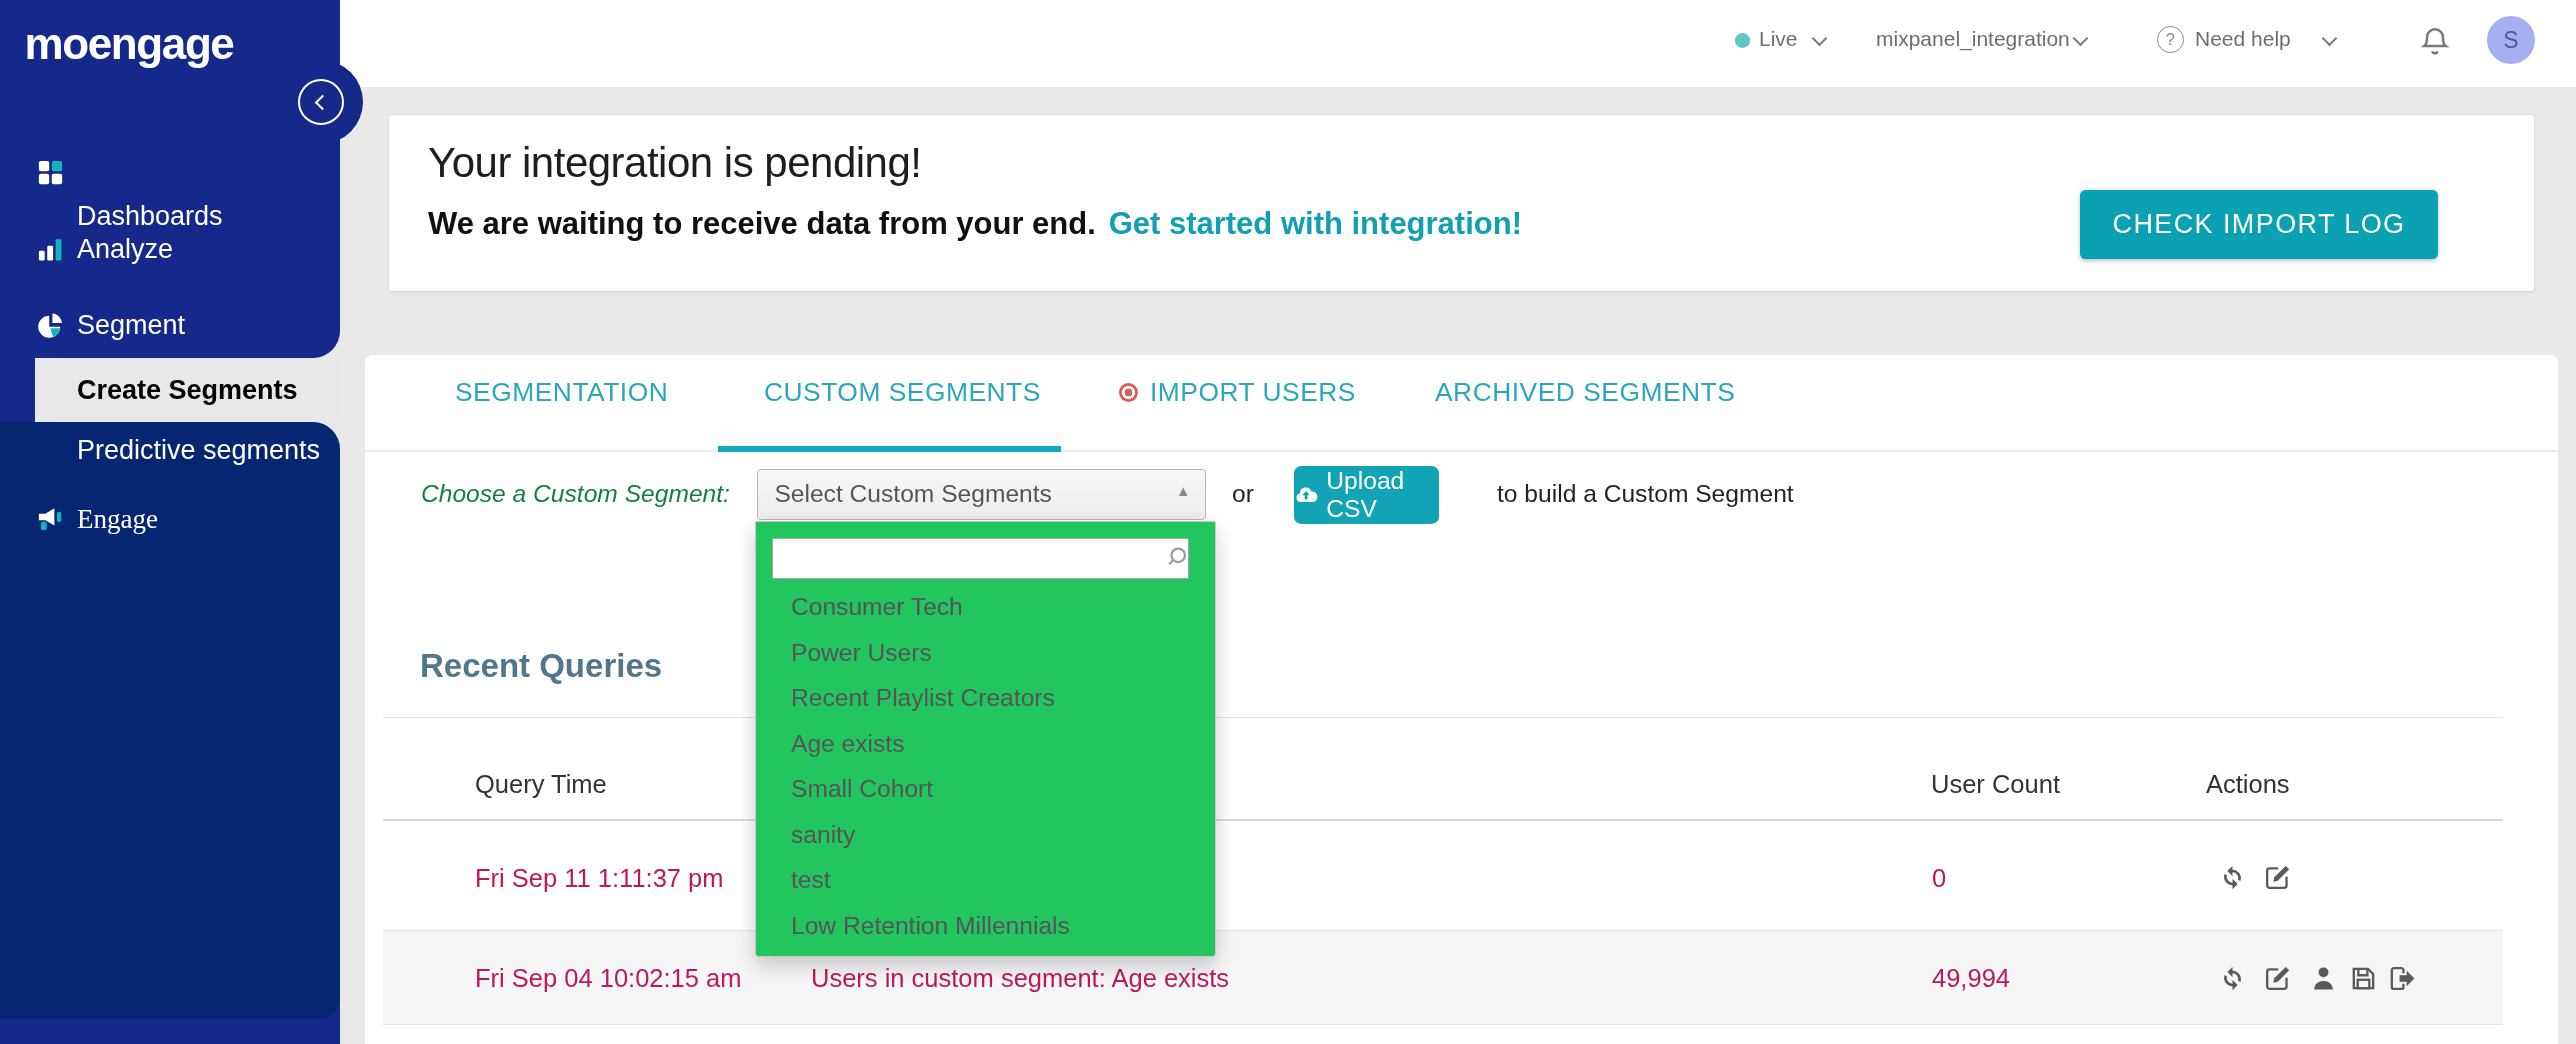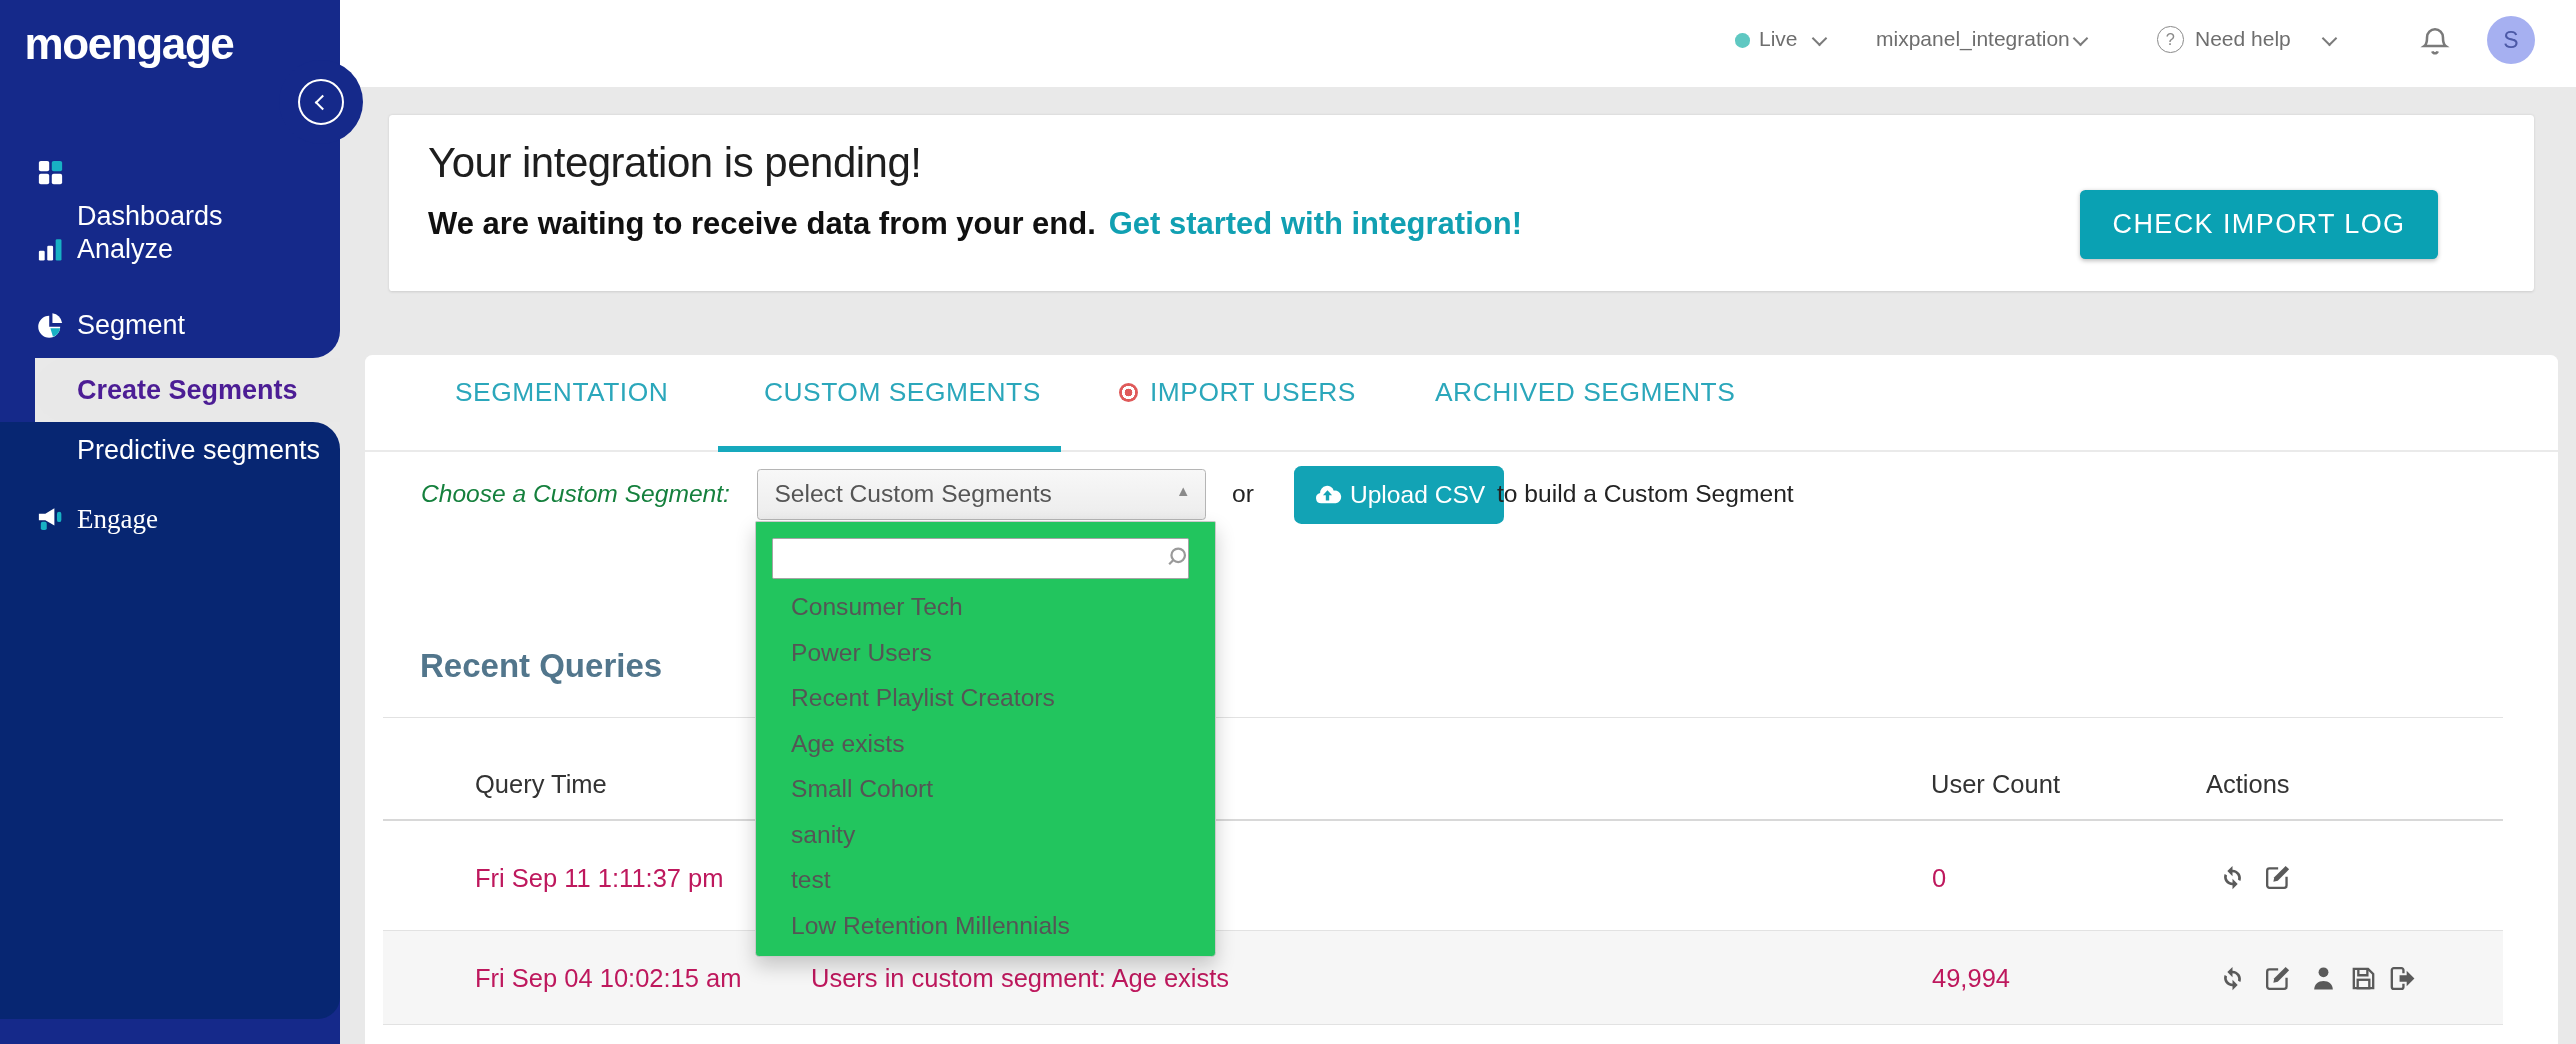--- a/index.html
+++ b/index.html
@@ -37,21 +37,21 @@
   #tab-4{left:1435px;top:377px;}
   #import-dot{left:1119px;top:383px;width:19px;height:19px;border-radius:50%;background:radial-gradient(circle,#df5a5a 0 3.6px,#ffffff 4.1px 6.4px,#df5a5a 6.8px 100%);z-index:3;}
   #tabs-divider{left:365px;top:450px;width:2193px;height:1.8px;background:#eaeaea;z-index:3;}
   #tab-underline{left:718px;top:446px;width:343px;height:5.5px;background:#16a9bd;z-index:4;}
 
   #picker-label{left:421px;top:480px;font-size:24.6px;color:#15803d;z-index:3;font-style:italic;}
   #segment-select{left:757px;top:469px;width:447px;height:49px;border:0.9px solid #b5b5b5;border-radius:3.6px;background:linear-gradient(#f8f8f8,#ececec);z-index:3;cursor:pointer;}
   #segment-select-value{position:absolute;left:16.4px;top:0;line-height:47px;font-size:24.6px;color:#555;}
   #select-caret{position:absolute;right:14.6px;top:12.8px;font-size:14.6px;color:#8a8a8a;}
   #or-label{left:1232px;top:480px;font-size:24.6px;color:#232323;z-index:3;}
-  #upload-btn{left:1294px;top:466px;width:210px;height:58px;background:#12a3b5;border-radius:7.3px;display:flex;align-items:center;justify-content:center;gap:8.2px;z-index:3;cursor:pointer;}
+  #upload-btn{left:1294px;top:466px;width:145px;height:58px;background:#12a3b5;border-radius:7.3px;display:flex;align-items:center;justify-content:center;gap:8.2px;z-index:3;cursor:pointer;}
   #upload-btn span{color:#fff;font-size:24.6px;}
   #picker-suffix{left:1497px;top:480px;font-size:24.6px;color:#232323;z-index:3;}
 
   #recent-title{left:420px;top:647px;font-size:33px;font-weight:700;color:#52768c;z-index:3;}
   .hline{background:#e2e2e2;height:0.9px;z-index:3;}
   #divider-top{left:383px;top:717px;width:2120px;}
   #header-line{left:383px;top:819px;width:2120px;height:1.8px;background:#d8d8d8;z-index:3;}
   .th{font-size:25.5px;color:#333;z-index:3;}
   #th-query-time{left:475px;top:770px;}
   #th-user-count{left:1931px;top:770px;}
@@ -76,21 +76,21 @@
   #dd-search-icon{position:absolute;right:25.5px;top:22px;width:27px;height:27px;}
   .dd-opt{position:absolute;left:35px;height:46px;line-height:46px;font-size:24.6px;color:#555;cursor:pointer;white-space:nowrap;}
 
   
   .sb{z-index:40;}
   #sb-top{left:0;top:0;width:340px;height:358px;background:#15298a;border-bottom-right-radius:27px;z-index:40;}
   #sb-strip-left{left:0;top:358px;width:35px;height:64px;background:#15298a;z-index:40;}
   #sb-bottom-strip{left:0;top:984px;width:340px;height:60px;background:#15298a;z-index:40;}
   #sb-panel{left:0;top:422px;width:340px;height:597px;background:#072672;border-radius:0 27px 22px 0;z-index:41;}
   #sb-pill{left:35px;top:358px;width:305px;height:64px;background:#e8e8e8;border-radius:32px 0 0 32px;z-index:42;cursor:pointer;}
-  #sb-pill span{display:block;margin-left:42px;line-height:64px;font-size:27px;font-weight:700;color:#4c1d95;}
+  #sb-pill span{display:block;margin-left:42px;line-height:64px;font-size:27px;font-weight:700;color:#000000;}
   #sb-bump{left:279px;top:60px;width:84px;height:84px;border-radius:50%;background:#15298a;z-index:42;}
   #sb-collapse{left:298px;top:79px;width:46px;height:46px;border-radius:50%;border:2.7px solid #fff;box-sizing:border-box;z-index:43;cursor:pointer;display:flex;align-items:center;justify-content:center;}
   .chev-left{width:9px;height:9px;border-left:2.7px solid #fff;border-bottom:2.7px solid #fff;transform:rotate(45deg);margin-left:3.6px;}
   #sb-logo{left:24.6px;top:11px;font-size:44px;font-weight:800;letter-spacing:-1.4px;color:#fff;z-index:41;cursor:pointer;margin-top:8px;}
   .sb-icon{width:31px;height:31px;z-index:42;}
   .sb-label{font-size:27px;color:#fff;font-weight:500;z-index:42;cursor:pointer;white-space:nowrap;}
   #ic-dash{left:35px;top:157px;} #lbl-dash{left:77px;top:157px;line-height:31px;margin-top:44px;}
   #ic-analyze{left:35px;top:234px;} #lbl-analyze{left:77px;top:234px;line-height:31px;}
   #ic-segment{left:35px;top:310px;} #lbl-segment{left:77px;top:310px;line-height:31px;}
   #lbl-predictive{left:77px;top:435px;line-height:31px;font-weight:400;}

